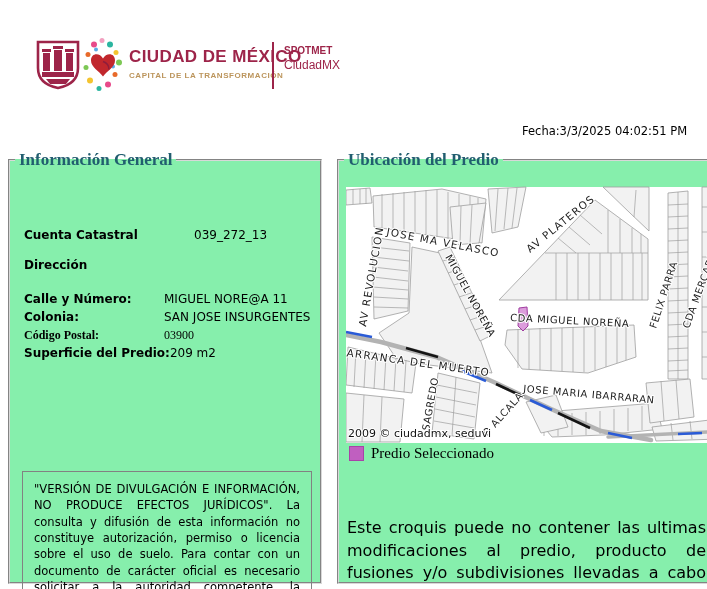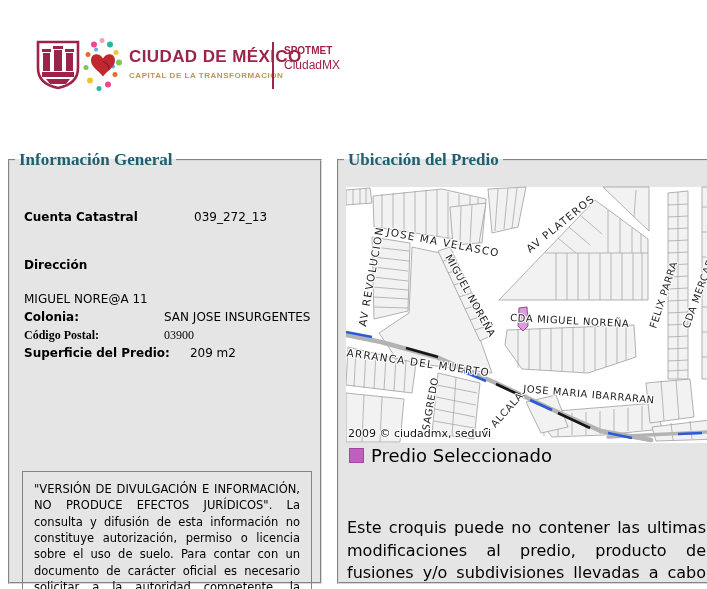--- a/index.html
+++ b/index.html
@@ -16,43 +16,43 @@
   .brand-sub   { font-family:"Liberation Sans",sans-serif; font-weight:bold; font-size:8px;
                  letter-spacing:.55px; color:#bc955c; margin-top:4px; }
   .hdr-divider { position:absolute; left:272px; top:42px; width:2px; height:47px; background:#9d2449; }
   .app-text    { position:absolute; left:284px; top:45px; color:#9d2449;
                  font-family:"Liberation Sans",sans-serif; }
   .app-name    { font-weight:bold; font-size:10px; }
   .app-subname { font-size:12px; margin-top:2px; }
   .date-line   { position:absolute; left:522px; top:124px; font-size:11.5px; white-space:nowrap; }
 
   
-  fieldset { position:absolute; border:2px groove #d8d8d8; margin:0; padding:0; background:#e5e5e5; }
+  fieldset { position:absolute; border:2px groove #d8d8d8; margin:0; padding:0; background:#86efac; }
   #fs-left  { left:8px;   top:150px; width:314px; height:434px; }
   #fs-right { left:337px; top:150px; width:384px; height:434px; }
   legend { font-family:"Liberation Serif",serif; font-weight:bold; font-size:17px;
            color:#215e6f; margin-left:5px; padding:0 4px; }
 
   
   .gi-row { position:absolute; left:14px; display:flex; font-size:12px; line-height:14px; }
   .gi-label { font-weight:bold; }
   .w170 { width:170px; } .w140 { width:140px; }
-  .row-cuenta { top:40px; } .row-dir { top:88px;text-align:right; }
+  .row-cuenta { top:58px; } .row-dir { top:88px;text-align:right; }
   .row-calle { top:122px; } .row-colonia { top:140px; }
   .row-cp { top:158px;font-family:Liberation Serif, serif; } .row-sup { top:176px; }
   .disclaimer-box { position:absolute; left:12px; top:301px; width:290px;
                     border:1px solid #828282; padding:9px 11px; font-size:11.5px;
                     line-height:1.42; text-align:justify; }
 
   
   .map-wrap { position:absolute; left:7px; top:16px; width:380px; height:258px; }
   .map-wrap svg { display:block; }
   .map-key { position:absolute; left:10px; top:275px; display:flex; align-items:center; }
   .key-swatch { width:15px; height:15px; background:#c05fc0; border:1px solid #a843a8; }
-  .key-label { margin-left:7px; font-size:18px; }
+  .key-label { margin-left:7px; font-size:15px;font-family:Liberation Serif, serif; }
   .map-note { position:absolute; left:8px; top:347px; width:359px; font-size:16px;
               line-height:1.42; text-align:justify; }
 
   
   .blk { fill:#f2f2f2; stroke:#9e9e9e; stroke-width:.8; stroke-linejoin:round; }
   .pln { fill:none; stroke:#9e9e9e; stroke-width:.7; }
   .road { fill:none; stroke:#b3b3b3; stroke-linecap:round; }
   .metro-blue  { stroke:#2a5bd7; stroke-width:2.6; }
   .metro-black { stroke:#151515; stroke-width:2.6; }
   .mlbl { font-family:"DejaVu Sans",sans-serif; font-size:9.5px; fill:#1c1c1c;
@@ -107,49 +107,51 @@
     <div class="brand-sub">CAPITAL DE LA TRANSFORMACIÓN</div>
   </div>
 
   <div class="hdr-divider"></div>
 
   <div class="app-text">
     <div class="app-name">SPOTMET</div>
     <div class="app-subname">CiudadMX</div>
   </div>
 
+  <div class="date-line">Fecha:3/3/2025 04:02:51 PM</div>
 
   <fieldset id="fs-left">
     <legend>Información General</legend>
 
     <div class="gi-row row-cuenta">
       <span class="gi-label w170">Cuenta Catastral</span>
       <span>039_272_13</span>
     </div>
 
     <div class="gi-row row-dir">
       <span class="gi-label">Dirección</span>
     </div>
 
     <div class="gi-row row-calle">
+      <span class="gi-label w140">Calle y Número:</span>
       <span>MIGUEL NORE@A 11</span>
     </div>
 
     <div class="gi-row row-colonia">
       <span class="gi-label w140">Colonia:</span>
       <span>SAN JOSE INSURGENTES</span>
     </div>
 
     <div class="gi-row row-cp">
       <span class="gi-label w140">Código Postal:</span>
       <span>03900</span>
     </div>
 
     <div class="gi-row row-sup">
-      <span class="gi-label" style="margin-right:20px">Superficie del Predio:</span>
+      <span class="gi-label" style="margin-right:0">Superficie del Predio:</span>
       <span>209 m2</span>
     </div>
 
     <div class="disclaimer-box">"VERSIÓN DE DIVULGACIÓN E INFORMACIÓN, NO PRODUCE EFECTOS JURÍDICOS". La consulta y difusión de esta información no constituye autorización, permiso o licencia sobre el uso de suelo. Para contar con un documento de carácter oficial es necesario solicitar a la autoridad competente, la expedición del Certificado correspondiente.</div>
   </fieldset>
 
   <fieldset id="fs-right">
     <legend>Ubicación del Predio</legend>
 
     <div class="map-wrap">

